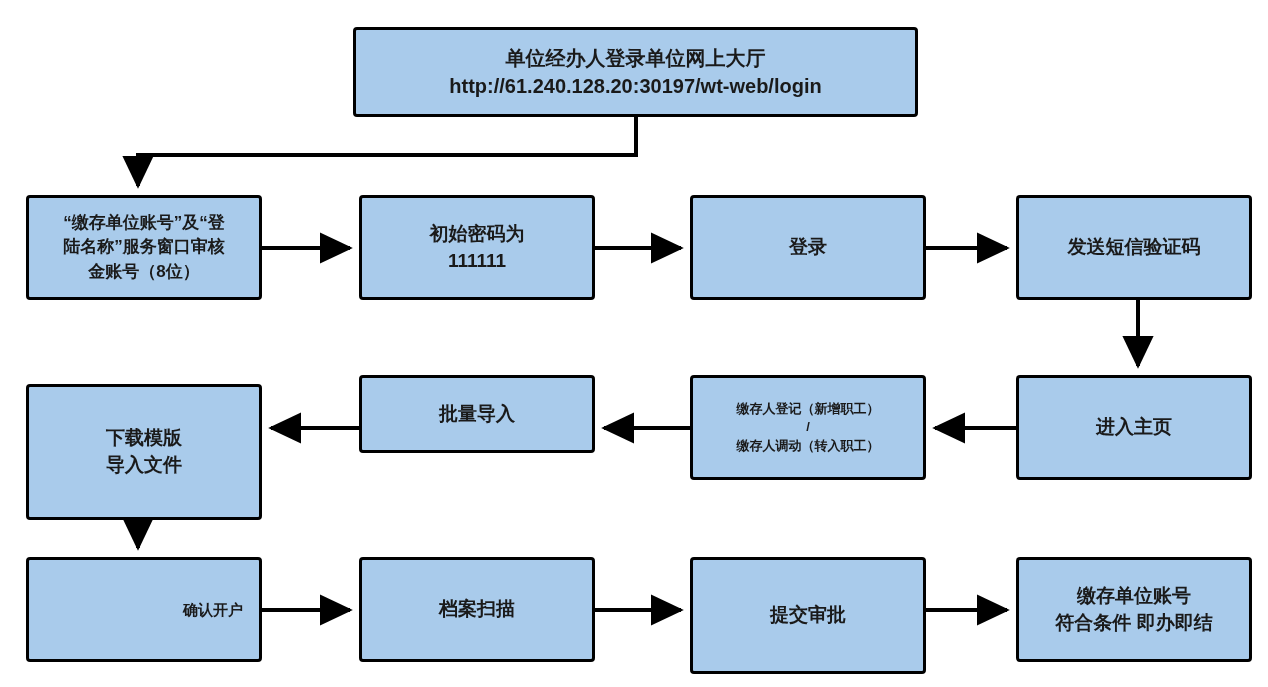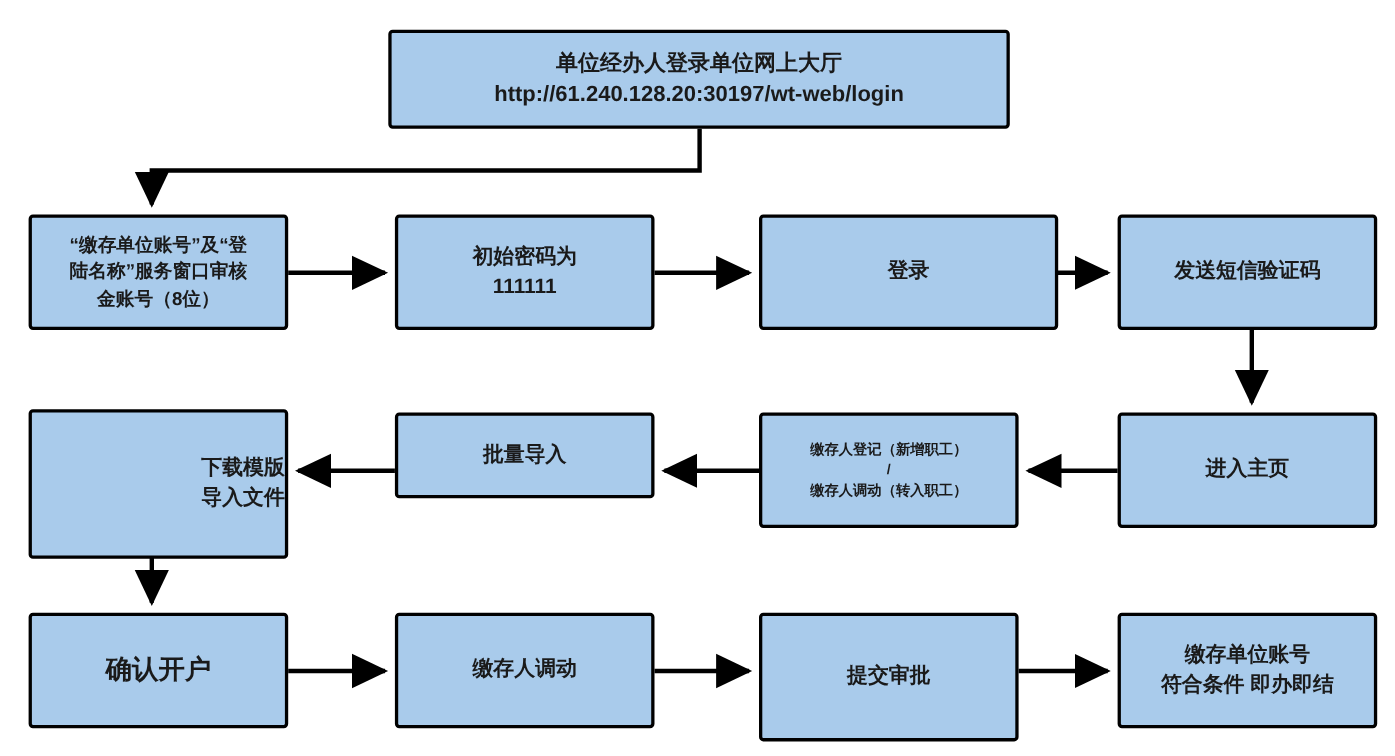--- a/index.html
+++ b/index.html
@@ -37,37 +37,37 @@
     text-align: center;
     color: #1a1a1a;
     font-weight: bold;
     line-height: 1.42;
     z-index: 2;
   }
   .node .lbl {
     display: block;
     width: 100%;
     white-space: pre-line;
-    padding: 0 0;
+    padding: 0 16px;
     box-sizing: border-box;
   }
   
   .n-top   { left: 353px; top: 27px;  width: 565px; height: 90px;  font-size: 20px; }
   
   .r2c1    { left: 26px;   top: 195px; width: 236px; height: 105px; font-size: 17px; }
   .r2c2    { left: 359px;  top: 195px; width: 236px; height: 105px; font-size: 19px; }
-  .r2c3    { left: 690px;  top: 195px; width: 272px; height: 105px; font-size: 19px; }
+  .r2c3    { left: 690px;  top: 195px; width: 236px; height: 105px; font-size: 19px; }
   .r2c4    { left: 1016px; top: 195px; width: 236px; height: 105px; font-size: 19px; justify-content: flex-end; }
   
-  .r3c1    { left: 26px;   top: 372px; width: 236px; height: 136px; font-size: 19px; text-align: right; }
+  .r3c1    { left: 26px;   top: 384px; width: 236px; height: 136px; font-size: 19px; }
   .r3c2    { left: 359px;  top: 375px; width: 236px; height: 78px; font-size: 19px; }
   .r3c3    { left: 690px;  top: 375px; width: 236px; height: 105px; font-size: 13px; }
   .r3c4    { left: 1016px; top: 375px; width: 236px; height: 105px; font-size: 19px; }
   
-  .r4c1    { left: 26px;   top: 557px; width: 236px; height: 105px; font-size: 24px; }
+  .r4c1    { left: 26px;   top: 557px; width: 236px; height: 105px; font-size: 15px; text-align: right; }
   .r4c2    { left: 359px;  top: 557px; width: 236px; height: 105px; font-size: 19px; }
   .r4c3    { left: 690px;  top: 557px; width: 236px; height: 117px; font-size: 19px; }
   .r4c4    { left: 1016px; top: 557px; width: 236px; height: 105px; font-size: 19px; }
 </style>
 </head>
 <body>
 
 <div id="canvas">
 
   <svg id="edge-layer" viewBox="0 0 1268 687" width="1268" height="687" xmlns="http://www.w3.org/2000/svg">
@@ -154,21 +154,21 @@
 缴存人调动（转入职工）</span>
   </div>
   <div class="node r3c4">
     <span class="lbl">进入主页</span>
   </div>
 
   <div class="node r4c1">
     <span class="lbl">确认开户</span>
   </div>
   <div class="node r4c2">
-    <span class="lbl">缴存人调动</span>
+    <span class="lbl">档案扫描</span>
   </div>
   <div class="node r4c3">
     <span class="lbl">提交审批</span>
   </div>
   <div class="node r4c4">
     <span class="lbl">缴存单位账号
 符合条件 即办即结</span>
   </div>
 
 </div>

